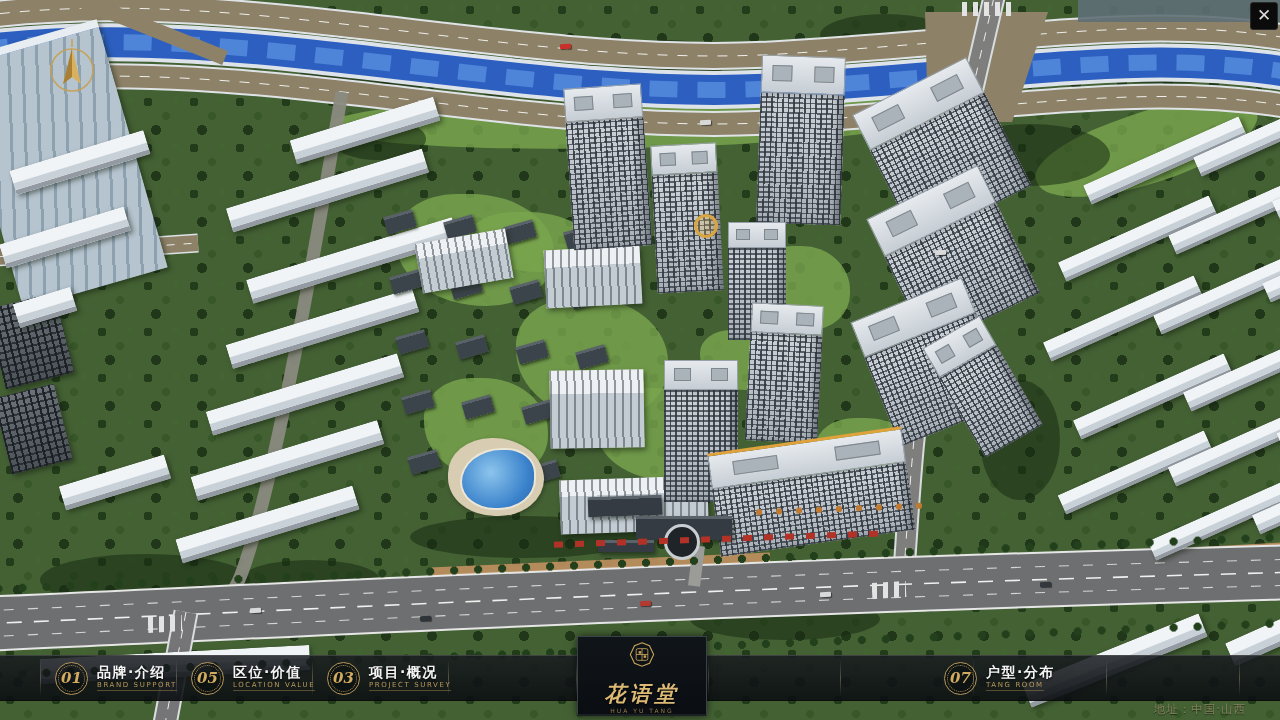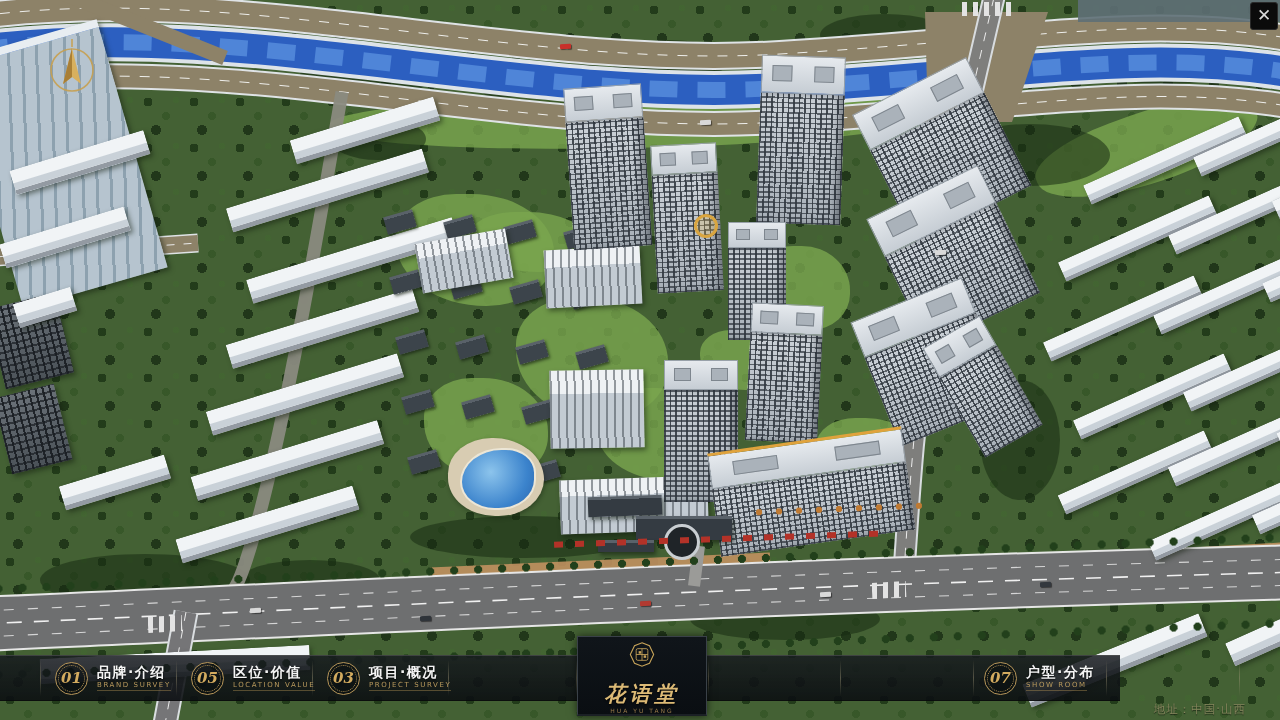--- a/index.html
+++ b/index.html
@@ -58,21 +58,21 @@
   .xwalk{position:absolute;background:repeating-linear-gradient(90deg,#e3e3e3 0 5px,transparent 5px 11px);}
   .car{position:absolute;width:11px;height:5px;border-radius:1px;transform:rotate(-2deg);box-shadow:1px 1px 1px rgba(0,0,0,.5);}
   .water-tr{position:absolute;left:1078px;top:0;width:202px;height:22px;background:#5e6f75;opacity:.9;}
 
   
   .compass{position:absolute;left:44px;top:38px;width:56px;height:60px;}
   .closebtn{position:absolute;left:1250px;top:2px;width:28px;height:28px;background:#0b0b0b;border:1px solid #2a2a2a;
       border-radius:3px;color:#d9d9d9;font-size:17px;line-height:26px;text-align:center;cursor:pointer;padding:0;box-sizing:border-box;}
 
   
-  .navbar{position:absolute;left:0;top:655px;width:1120px;height:44px;
+  .navbar{position:absolute;left:0;top:655px;width:1280px;height:44px;
       background:linear-gradient(180deg,rgba(23,27,31,.85),rgba(11,14,17,.9));
       border-top:1px solid rgba(150,150,150,.35);border-bottom:1px solid rgba(0,0,0,.6);}
   .sep{position:absolute;top:4px;width:1px;height:36px;background:linear-gradient(180deg,transparent,rgba(160,150,120,.45),transparent);}
   .nav-item{position:absolute;top:0;height:44px;display:flex;align-items:center;cursor:pointer;}
   .ring{position:relative;width:31px;height:31px;border-radius:50%;border:1px solid #b8975a;
       background:rgba(8,12,14,.55);display:flex;align-items:center;justify-content:center;flex:0 0 auto;}
   .ring::before{content:"";position:absolute;inset:2px;border:1px dotted #a8894e;border-radius:50%;}
   .num{font-family:"DejaVu Serif","Liberation Serif",serif;font-style:italic;font-weight:bold;font-size:15px;color:#d3ab5f;}
   .labels{display:flex;flex-direction:column;margin-left:9px;line-height:1;}
   .zh{font-size:14px;font-weight:bold;color:#f4f4f4;letter-spacing:1.5px;text-shadow:0 1px 2px rgba(0,0,0,.8);white-space:nowrap;}
@@ -304,48 +304,48 @@
     <span>✕</span>
   </button>
 
   <div class="navbar">
     <div class="nav-item" style="left:55px">
       <span class="ring">
           <b class="num">01</b>
         </span>
       <span class="labels">
           <span class="zh">品牌·介绍</span>
-          <span class="en">BRAND SURVEY</span>
+          <span class="en">BRAND SUPPORT</span>
         </span>
     </div>
     <div class="nav-item" style="left:191px">
       <span class="ring">
           <b class="num">05</b>
         </span>
       <span class="labels">
           <span class="zh">区位·价值</span>
           <span class="en">LOCATION VALUE</span>
         </span>
     </div>
     <div class="nav-item" style="left:327px">
       <span class="ring">
           <b class="num">03</b>
         </span>
       <span class="labels">
           <span class="zh">项目·概况</span>
           <span class="en">PROJECT SURVEY</span>
         </span>
     </div>
-    <div class="nav-item" style="left:984px">
+    <div class="nav-item" style="left:944px">
       <span class="ring">
           <b class="num">07</b>
         </span>
       <span class="labels">
           <span class="zh">户型·分布</span>
-          <span class="en">SHOW ROOM</span>
+          <span class="en">TANG ROOM</span>
         </span>
     </div>
   <div class="sep" style="left: 40px;"></div>
       <div class="sep" style="left: 176px;"></div>
       <div class="sep" style="left: 312px;"></div>
       <div class="sep" style="left: 448px;"></div>
       <div class="sep" style="left: 576px;"></div>
       <div class="sep" style="left: 708px;"></div>
       <div class="sep" style="left: 840px;"></div>
       <div class="sep" style="left: 973px;"></div>

